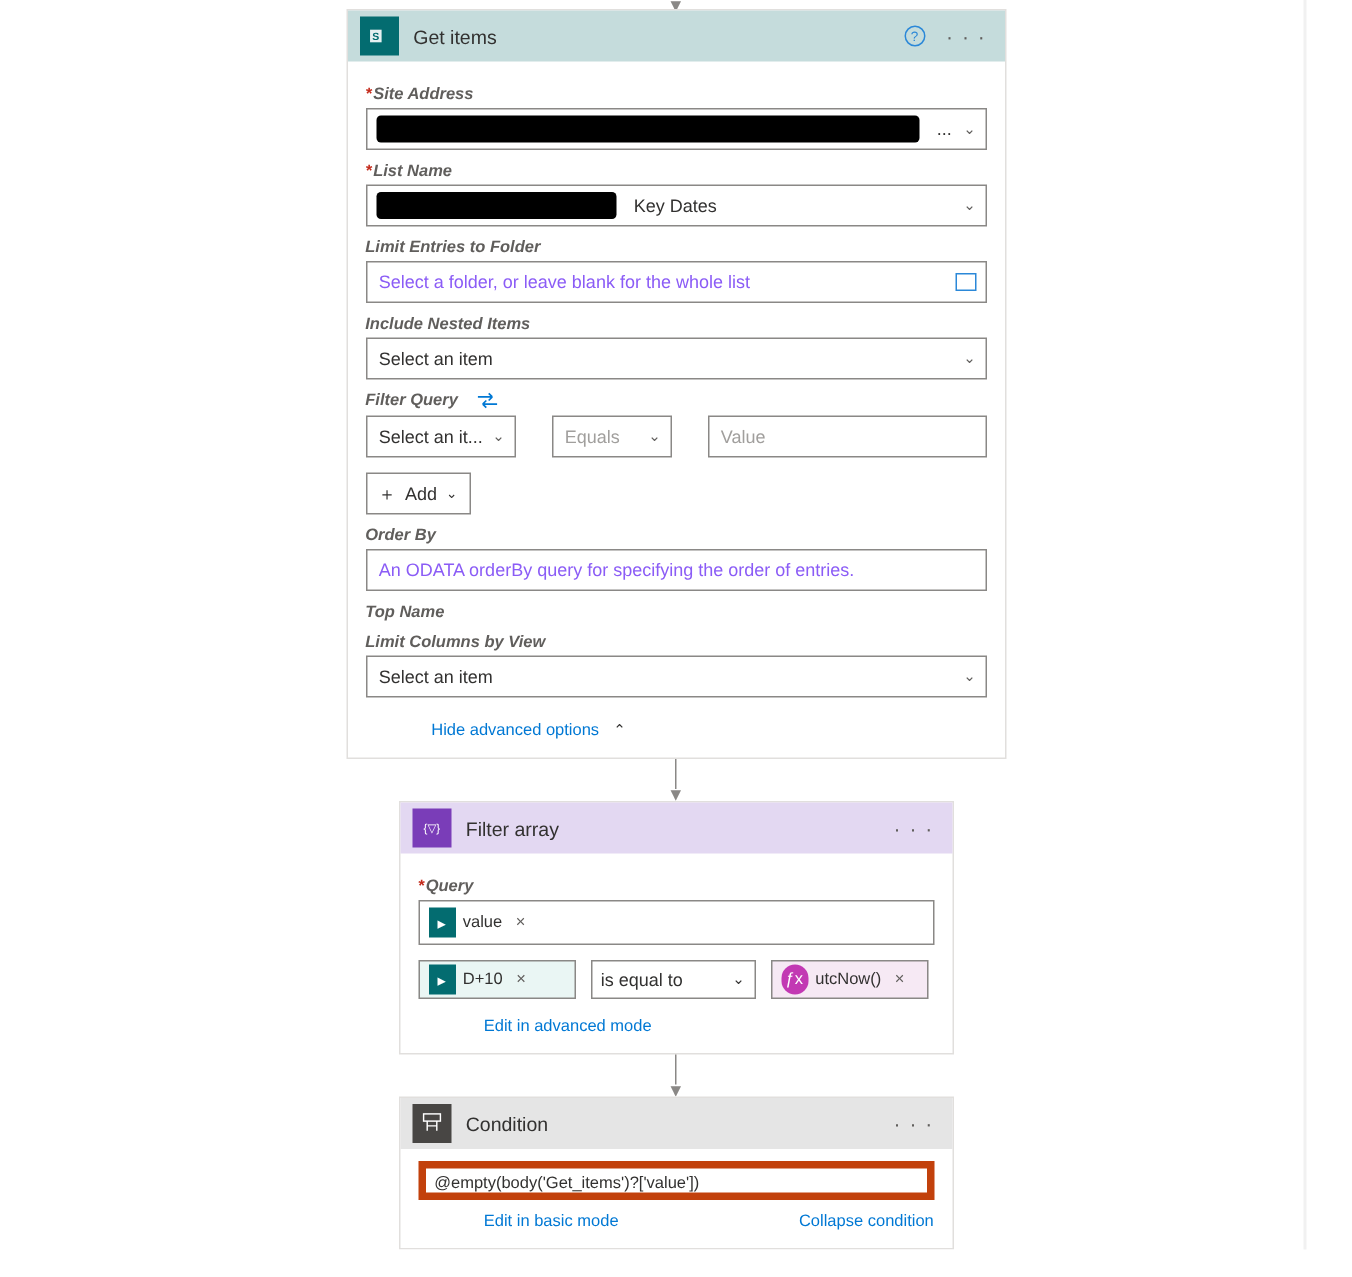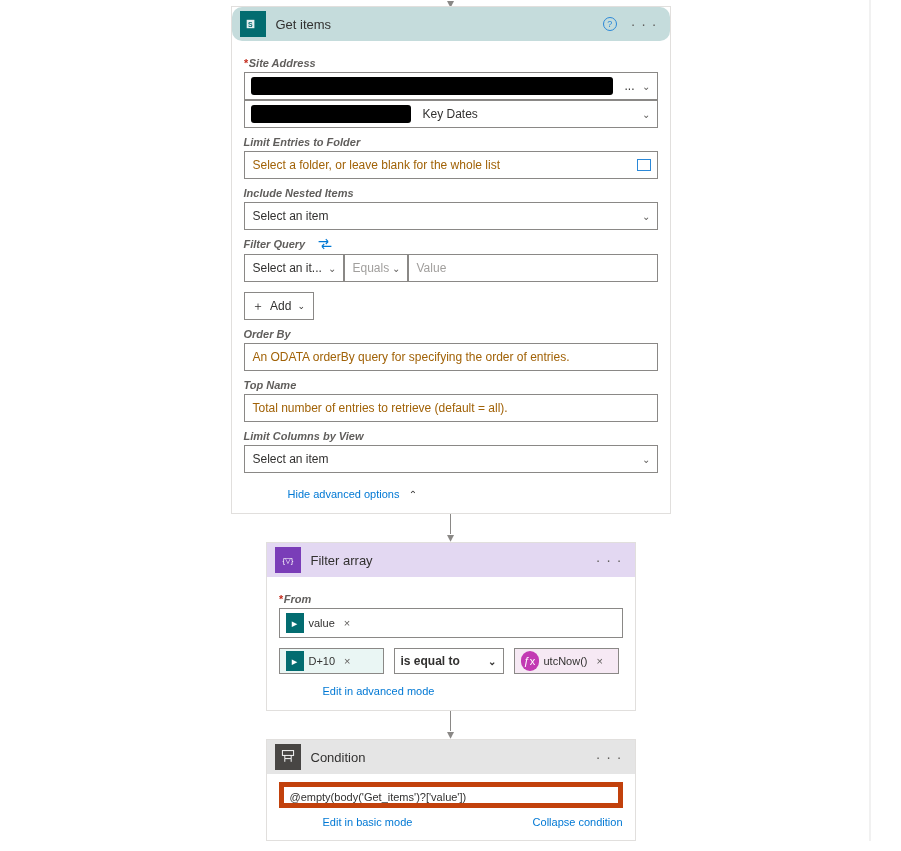--- a/index.html
+++ b/index.html
@@ -17,28 +17,28 @@
 
   .iconbox { width:26px; height:26px; display:flex; align-items:center; justify-content:center; color:#fff; font-size:12px;}
   .ic-sp { background:#036c70; }
   .ic-fa { background:#7a3db8; }
   .ic-cond { background:#484644; }
 
   .body { padding: 8px 12px 12px 12px; }
   .lbl { font-size:11px; color:#605e5c; margin-top:8px; margin-bottom:3px; font-weight:600;font-style:italic;}
   .lbl .req { color:#c42b1c; margin-right:1px;}
   .fld { width:100%; height:28px; border:1px solid #8a8886; padding:3px 22px 3px 8px; font-size:12px; position:relative; background:#fff; display:flex; align-items:center;}
-  .fld .ph { color:#a16207; }
+  .fld .ph { color:#8b5cf6; }
   .fld .chev { position:absolute; right:6px; top:50%; transform:translateY(-50%); color:#605e5c; font-size:10px;}
   .fld .folder { position:absolute; right:6px; top:50%; transform:translateY(-50%); width:14px; height:12px; border:1px solid #2b88d8;}
   .fld.redact1::before { content:""; position:absolute; left:6px; top:4px; height:18px; width:88%; background:#000; border-radius:3px;}
   .fld.redact2::before { content:""; position:absolute; left:6px; top:4px; height:18px; width:160px; background:#000; border-radius:3px;}
   .fld.redact2 .listtext { margin-left:170px; }
 
-  .filter-row { display:flex; gap:0; margin-top:4px;justify-content:center;}
+  .filter-row { display:flex; gap:24px; margin-top:4px;justify-content:center;}
   .sel { height:28px; border:1px solid #8a8886; display:flex; align-items:center; padding:0 20px 0 8px; position:relative; font-size:12px;}
   .sel .chev { position:absolute; right:6px; top:50%; transform:translateY(-50%); color:#605e5c; font-size:10px;}
   .sel.gray { color:#a19f9d; }
   .valinput { flex:1; height:28px; border:1px solid #8a8886; padding:0 8px; font-size:12px; color:#a19f9d; display:flex; align-items:center;}
   .addbtn { margin-top:10px; height:28px; width:70px; border:1px solid #8a8886; background:#fff; display:flex; align-items:center; justify-content:center; gap:6px; font-size:12px;}
   .addbtn .chev { font-size:9px; }
 
   .inline-label { display:flex; align-items:center; gap:12px;}
   .swap-ic { width:16px; height:12px; color:#0078d4; }
 
@@ -47,36 +47,36 @@
   .chev-up { font-size:10px; margin-left:6px;}
 
   
   .arrow { display:flex; flex-direction:column; align-items:center; }
   .arrow-line { width:1px; background:#8a8886; height:20px; }
   .arrow-head { color:#8a8886; font-size:14px; line-height:10px; margin-top:-2px;}
 
   
   .col-center { display:flex; flex-direction:column; align-items:center; }
   .getitems { width:440px; margin-top:0; }
-  .getitems .hdr { background:#c5dcdc;border-radius:10px; }
+  .getitems .hdr { background:#c5dcdc; }
 
   .filterarray { width:370px; }
   .filterarray .hdr { background:#e3d8f2; }
   .token { display:inline-flex; align-items:center; height:20px; border-radius:2px; font-size:11px; }
   .token .tic { width:18px; height:20px; background:#036c70; display:flex; align-items:center; justify-content:center; color:#fff;}
   .token.pink .tic { background:#c239b3; border-radius:9px; }
   .token .ttxt { padding:0 5px; }
   .token .tx { padding:0 4px; color:#605e5c; cursor:pointer;}
   .tokenbox { border:1px solid #8a8886; padding:4px 6px; display:flex; align-items:center;}
 
   .filter-cond-row { display:flex; gap:10px; margin-top:10px;}
   .fcell { border:1px solid #8a8886; height:26px; display:flex; align-items:center; padding:0 6px; position:relative;}
   .fcell .chev { position:absolute; right:6px; font-size:10px;}
   .fcell.w1 { width:105px; background:#eaf6f4;}
-  .fcell.w2 { width:110px;font-weight:bold; }
+  .fcell.w2 { width:110px; }
   .fcell.w3 { width:105px; background:#f6e9f4;}
 
   .condition { width:370px; }
   .condition .hdr { background:#e5e5e5; }
   .exprbox { border:5px solid #c2410c; height:26px; padding:4px 6px; font-size:11px; color:#323130;}
   .cond-foot { display:flex; justify-content:space-between; margin-top:8px;}
 
   svg { display:block; }
 </style>
 </head>
@@ -105,20 +105,21 @@
       <div class="more">· · ·</div>
     </div>
     <div class="body">
 
       <div class="lbl"><span class="req">*</span><span>Site Address</span></div>
       <div class="fld redact1">
         <span style="margin-left:auto;">...</span>
         <span class="chev">⌄</span>
       </div>
 
+      <div class="lbl"><span class="req">*</span><span>List Name</span></div>
       <div class="fld redact2">
         <span class="listtext">Key Dates</span>
         <span class="chev">⌄</span>
       </div>
 
       <div class="lbl">Limit Entries to Folder</div>
       <div class="fld">
         <span class="ph">Select a folder, or leave blank for the whole list</span>
         <span class="folder"></span>
       </div>
@@ -133,43 +134,40 @@
         <span>Filter Query</span>
         <svg class="swap-ic" viewBox="0 0 20 12">
               <path d="M2 3 h12 m0 0 l-3 -3 m3 3 l-3 3 M18 9 h-12 m0 0 l3 -3 m-3 3 l3 3" stroke="#0078d4" stroke-width="1.4" fill="none"></path>
             </svg>
       </div>
       <div class="filter-row">
         <div class="sel" style="width:100px;">
           <span>Select an it...</span>
               <span class="chev">⌄</span>
         </div>
-        <div class="sel gray" style="width:64px;">
+        <div class="sel gray" style="width:80px;">
           <span>Equals</span>
               <span class="chev">⌄</span>
         </div>
         <div class="valinput">
           <span>Value</span>
         </div>
       </div>
       <div class="addbtn">
         <span>＋</span>
         <span>Add</span>
         <span class="chev">⌄</span>
       </div>
 
       <div class="lbl">Order By</div>
       <div class="fld">
         <span class="ph">An ODATA orderBy query for specifying the order of entries.</span>
       </div>
 
       <div class="lbl">Top Name</div>
-      <div class="fld">
-        <span class="ph">Total number of entries to retrieve (default = all).</span>
-      </div>
 
       <div class="lbl">Limit Columns by View</div>
       <div class="fld">
         <span>Select an item</span>
         <span class="chev">⌄</span>
       </div>
 
       <div style="margin-top:14px;">
         <span class="link sm">Hide advanced options</span>
         <span class="chev-up">⌃</span>
@@ -187,21 +185,21 @@
       <div class="iconbox ic-fa">
         <svg width="14" height="14" viewBox="0 0 20 20">
               <text x="2" y="14" font-size="11" fill="#fff">{▽}</text>
             </svg>
       </div>
       <div class="hdr-title">Filter array</div>
       <div class="spacer"></div>
       <div class="more">· · ·</div>
     </div>
     <div class="body">
-      <div class="lbl"><span class="req">*</span><span>From</span></div>
+      <div class="lbl"><span class="req">*</span><span>Query</span></div>
       <div class="tokenbox">
         <span class="token">
           <span class="tic">▸</span>
           <span class="ttxt">value</span>
           <span class="tx">×</span>
         </span>
       </div>
 
       <div class="filter-cond-row">
         <div class="fcell w1">

